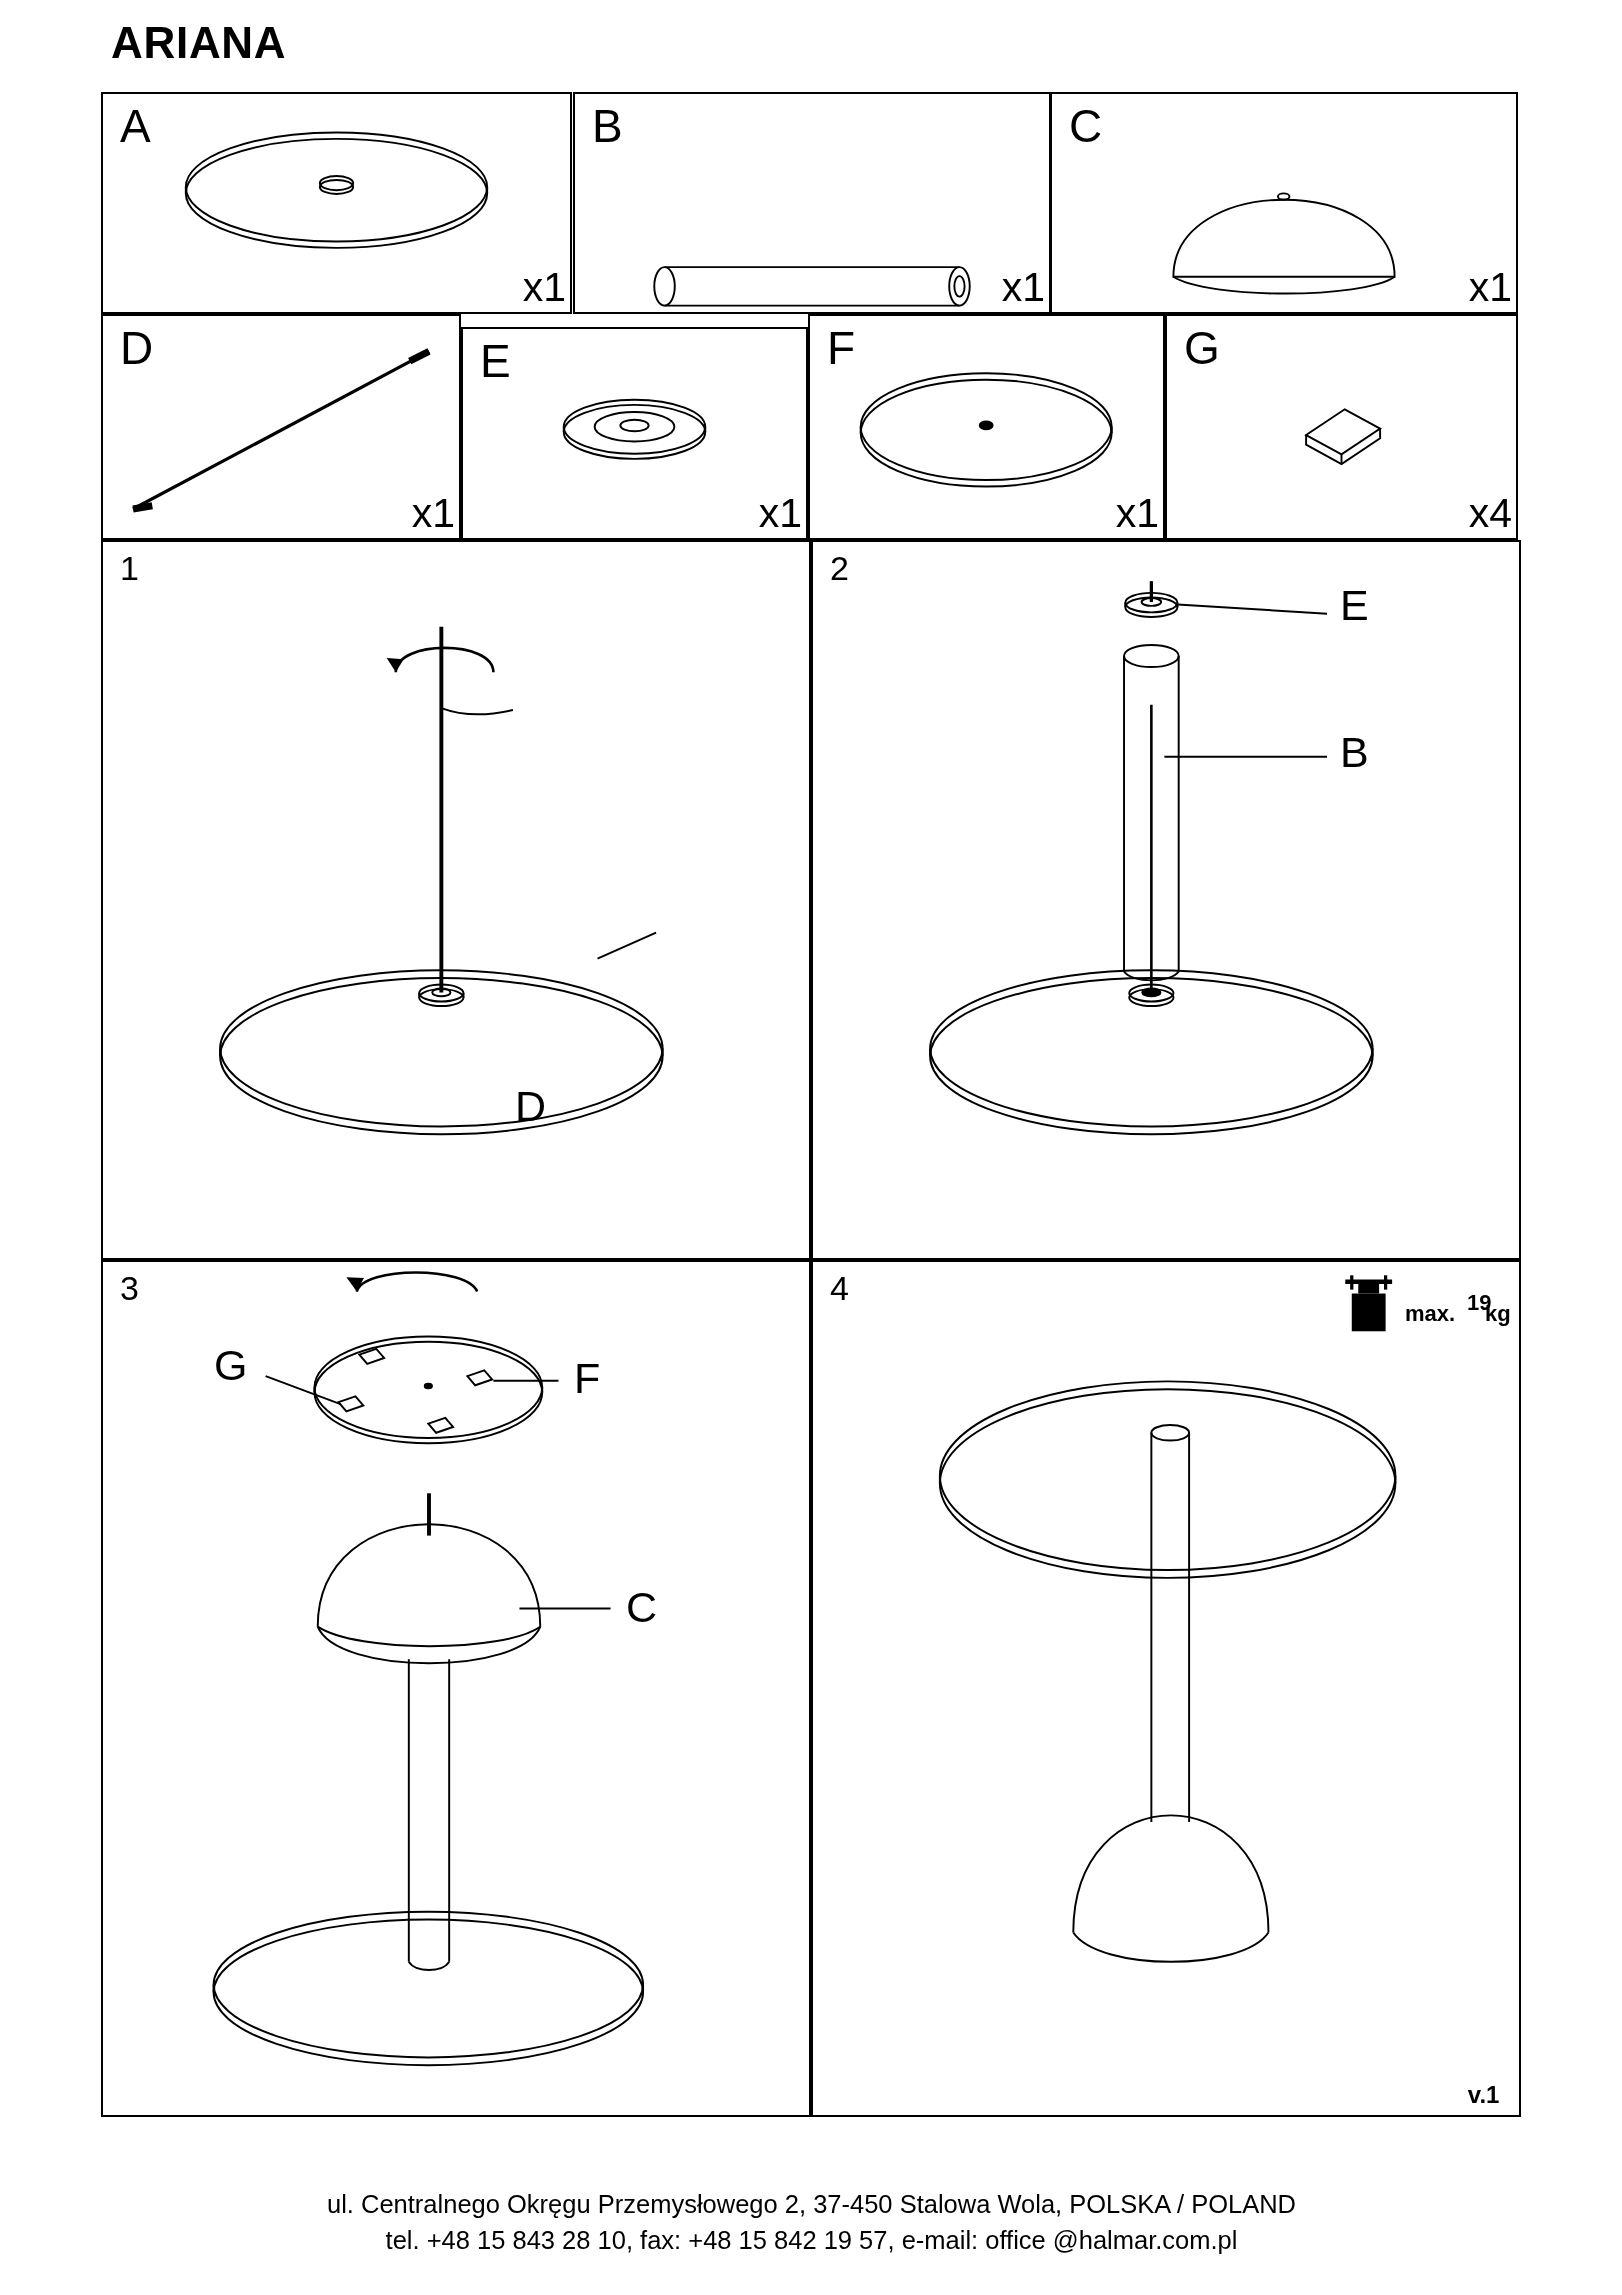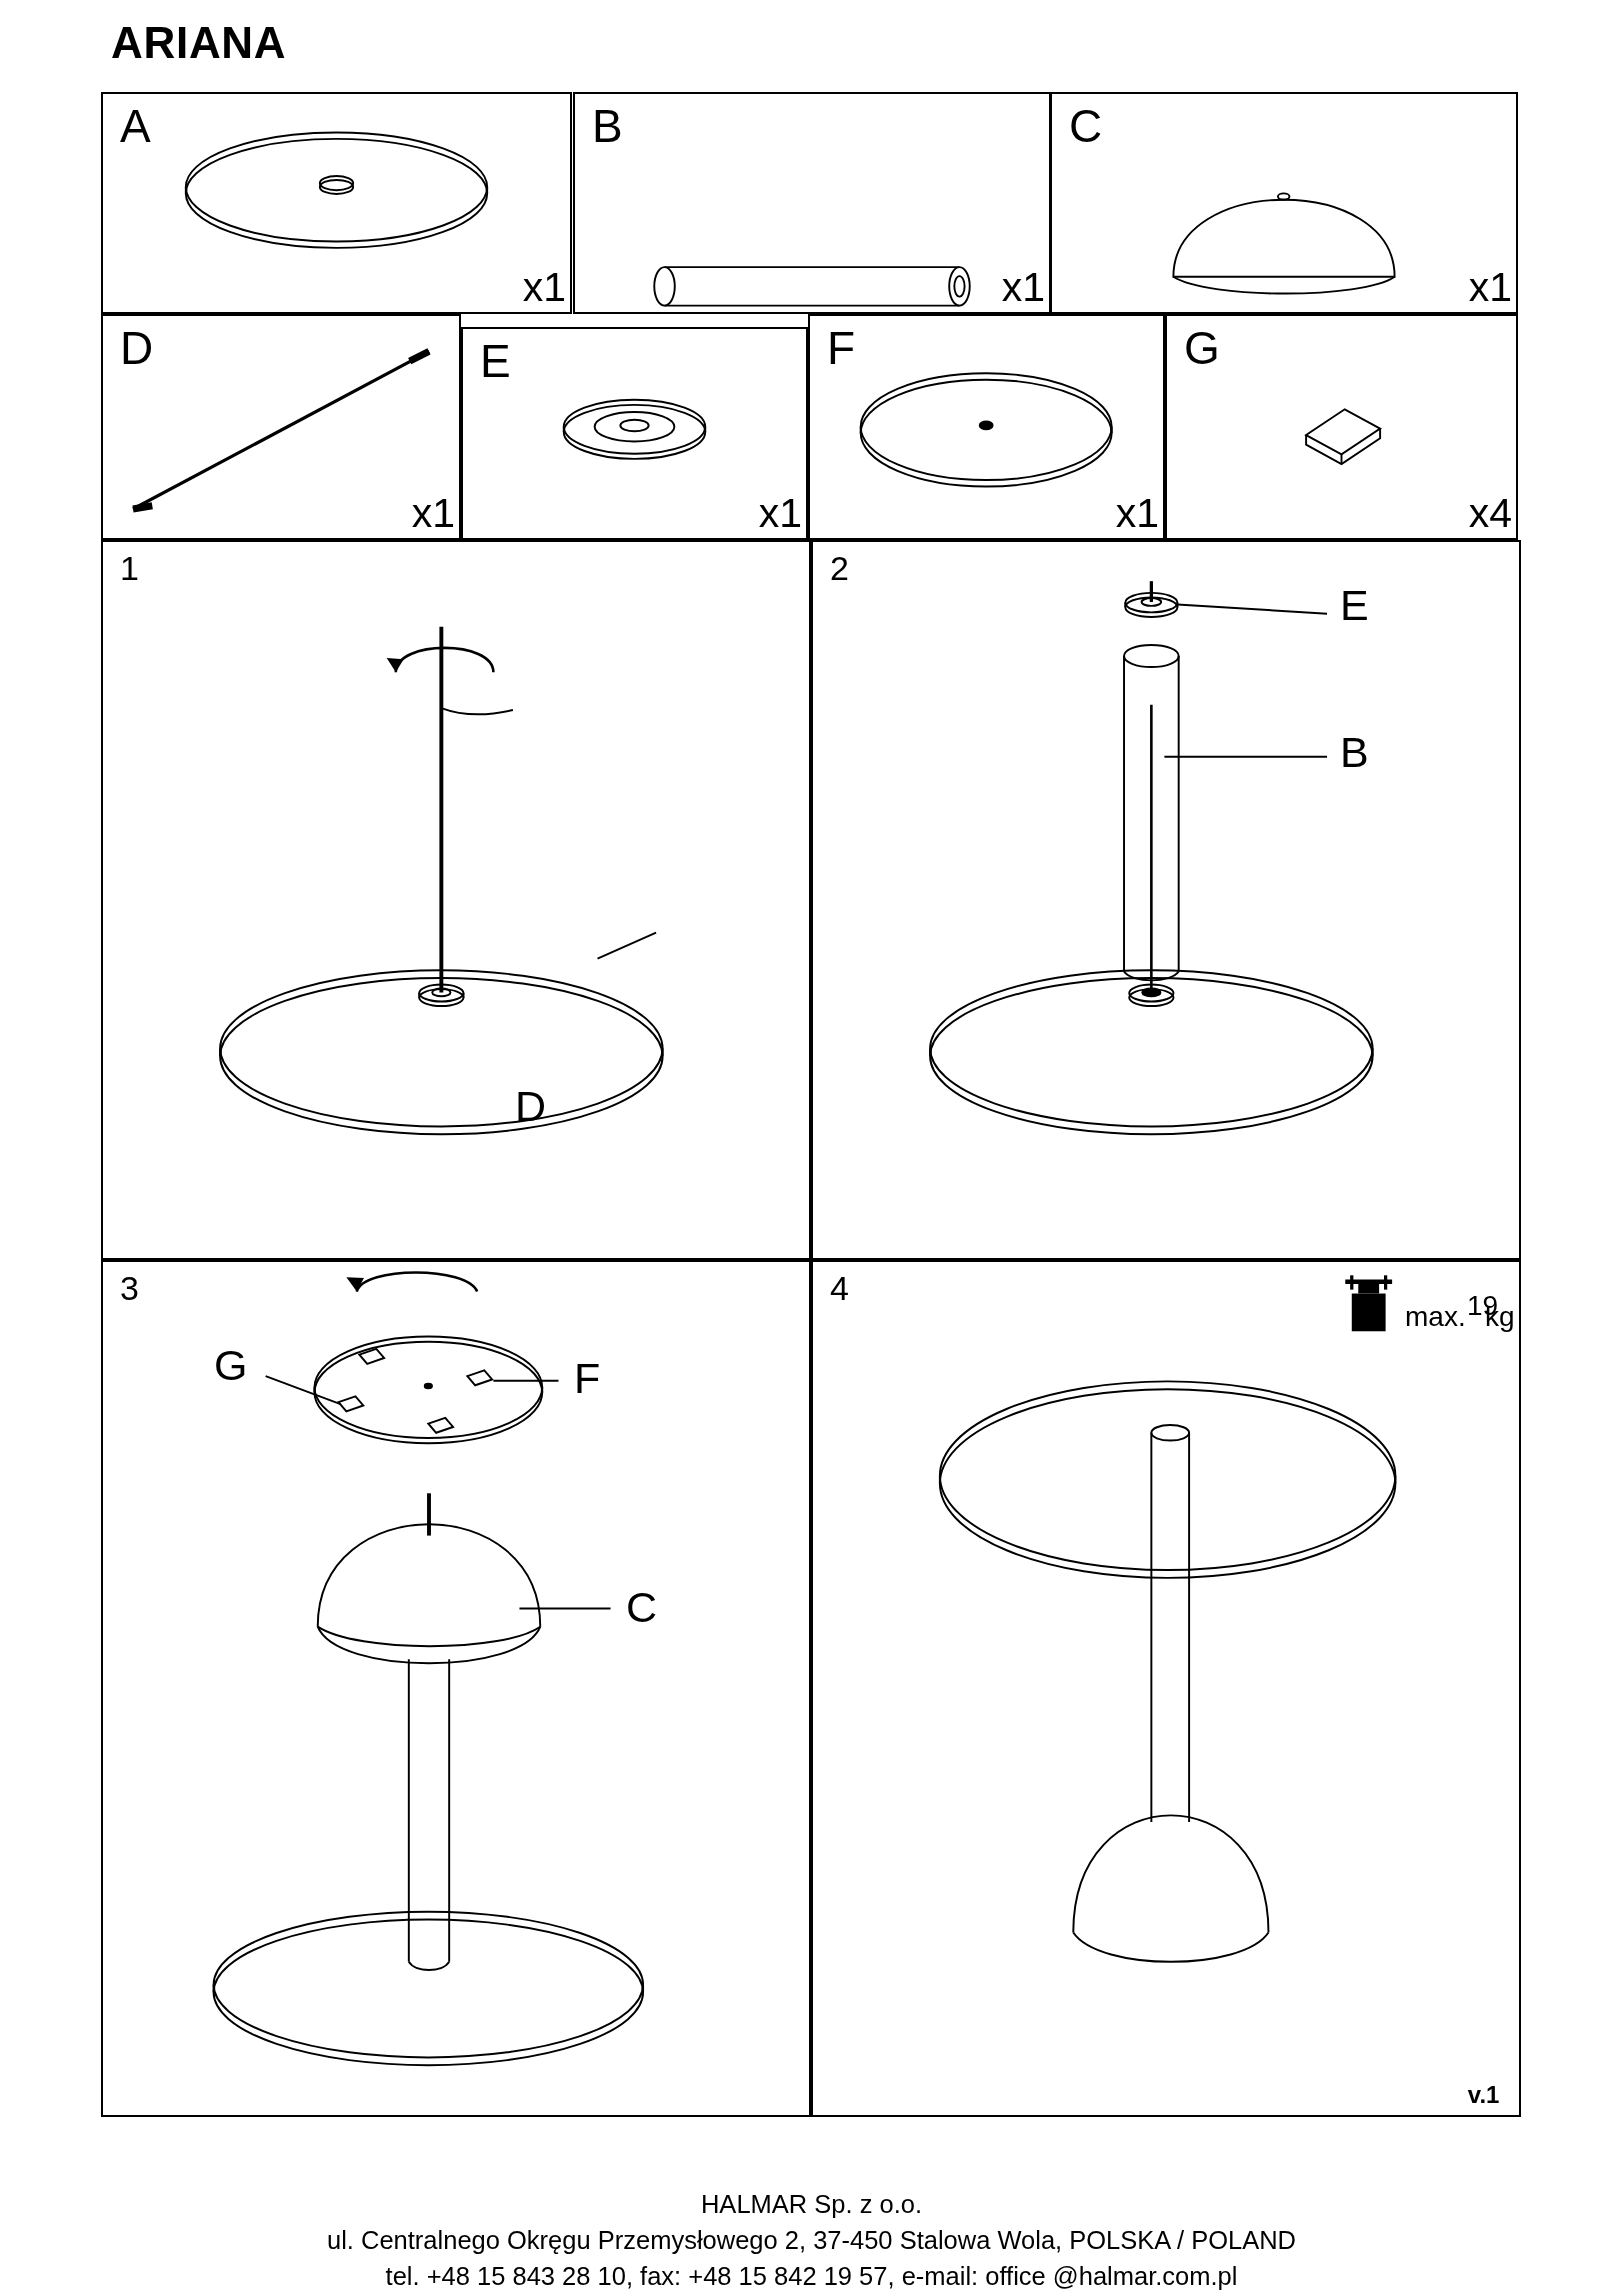--- a/index.html
+++ b/index.html
@@ -22,21 +22,21 @@
   .footer {
     position:absolute; left:0; right:0; top:2186px;
     text-align:center; font-size:25.5px; line-height:1.42;
   }
   .footer div { white-space:nowrap; }
 
   .vmark { position:absolute; right:19.6px; bottom:6.5px; font-size:24px; font-weight:bold; }
 
   
   .lbl { position:absolute; font-size:43px; }
-  .loadtxt { position:absolute; font-size:28px; font-weight:normal; }
+  .loadtxt { position:absolute; font-size:22px; font-weight:bold; }
 </style>
 </head>
 <body>
 
 <div class="page">
 
   <div class="title">ARIANA</div>
 
   <div class="box" style="left:101px; top:92px; width:471px; height:222px;">
     <span class="letter">A</span>
@@ -247,19 +247,18 @@
       <line x1="828" y1="20" x2="828" y2="42" stroke="#000" stroke-width="5"></line>
       <line x1="880" y1="20" x2="880" y2="42" stroke="#000" stroke-width="5"></line>
     </svg>
     <span class="loadtxt" style="left:592px; top:39px;">max.</span>
     <span class="loadtxt big" style="left:654px; top:27.5px;">19</span>
     <span class="loadtxt" style="left:672px; top:39px;">kg</span>
     <span class="vmark">v.1</span>
   </div>
 
   <div class="footer">
-    <div>HALMAR Sp. z o.o.</div>
     <div>ul. Centralnego Okręgu Przemysłowego 2, 37-450 Stalowa Wola, POLSKA / POLAND</div>
     <div>tel. +48 15 843 28 10, fax: +48 15 842 19 57, e-mail: office @halmar.com.pl</div>
   </div>
 
 </div>
 
 
 </body></html>

